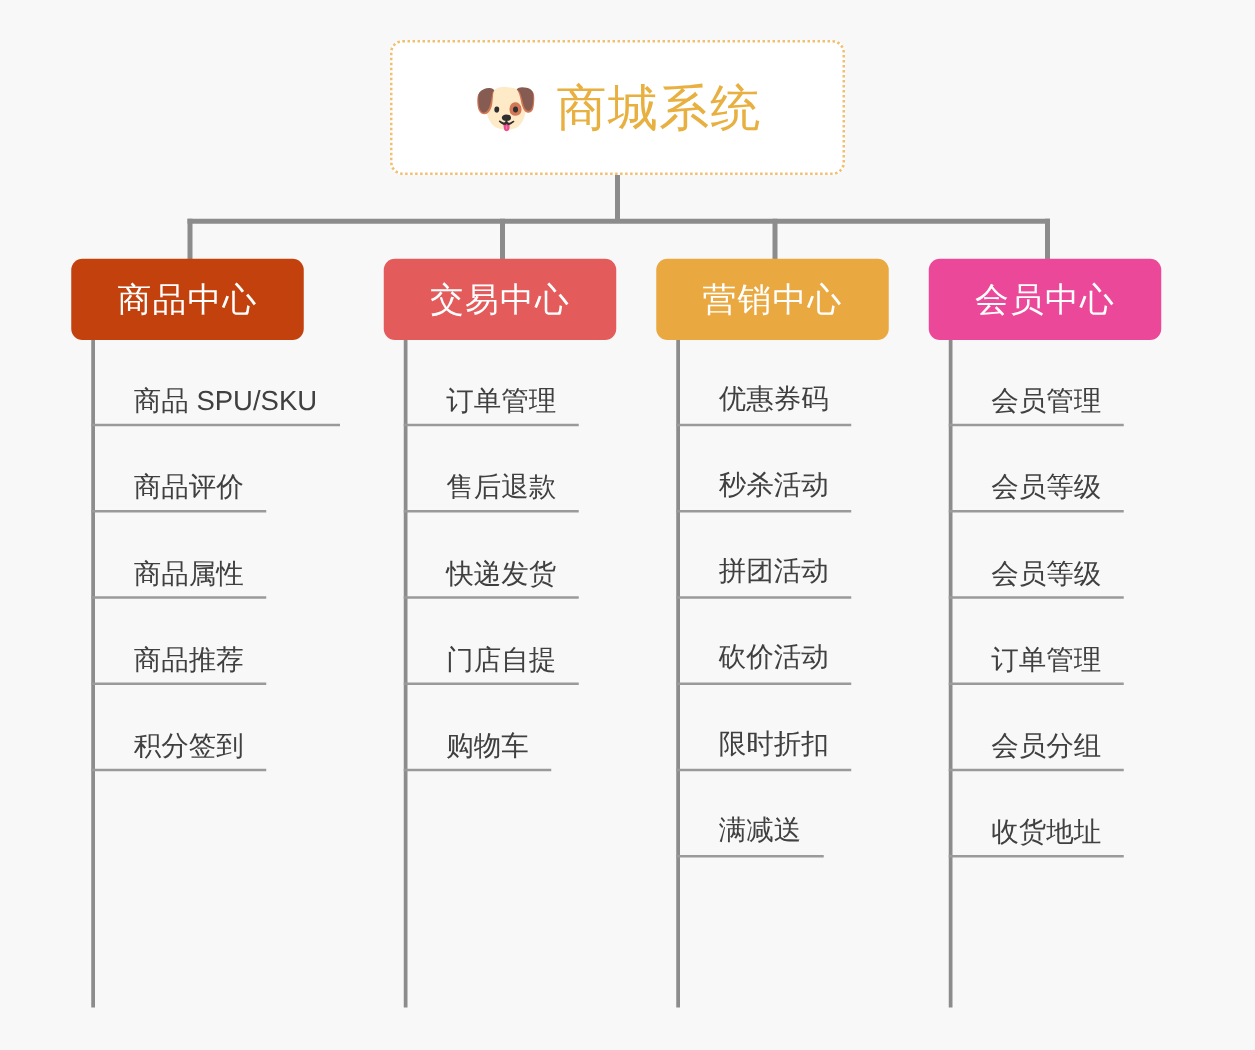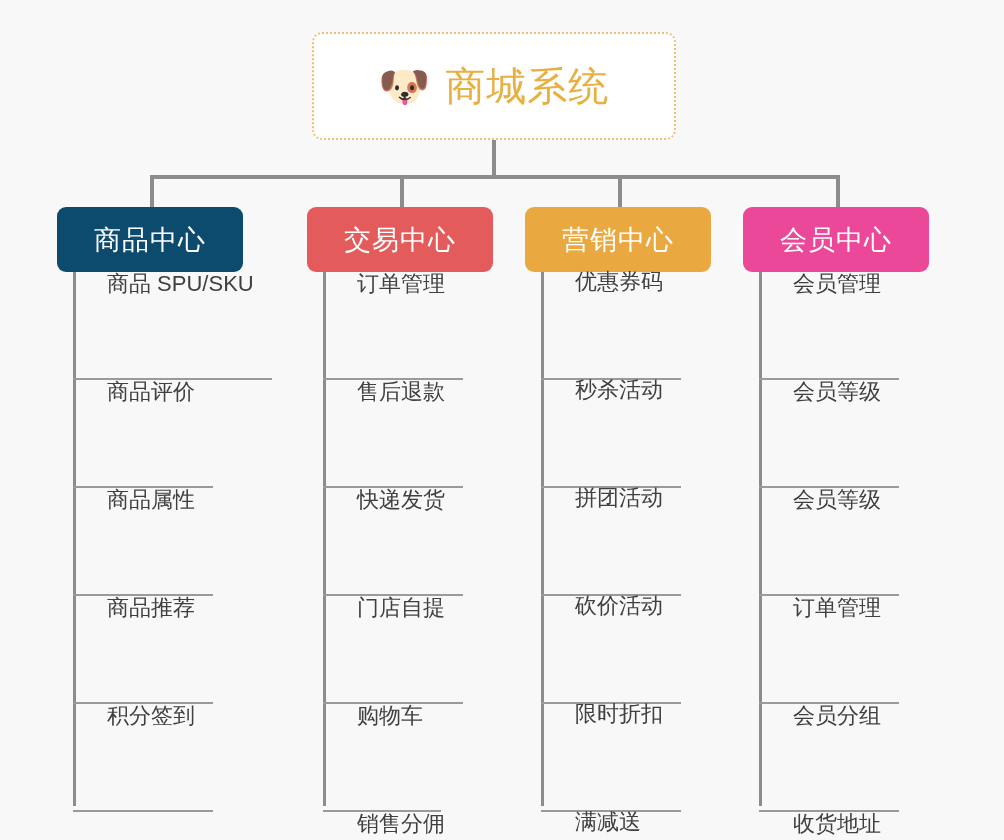--- a/index.html
+++ b/index.html
@@ -99,23 +99,24 @@
   }
   .trunk {
     position: absolute;
     left: 0;
     top: 0;
     width: 3px;
     background: #8c8c8c;
   }
   .leaf {
     position: relative;
-    height: 108px;
+    height: 69px;
     box-sizing: border-box;
     display: flex;
+    align-items: flex-end;
   }
   .leaf-inner {
     position: relative;
     display: inline-block;
     padding: 0 18px 6px 34px;
     border-bottom: 2px solid #9a9a9a;
     font-size: 22px;
     color: #404040;
     white-space: nowrap;
     line-height: 1.1;
@@ -133,21 +134,21 @@
 
   <div class="conn conn-stem"></div>
   <div class="conn conn-bus"></div>
   <div class="conn conn-drop" style="left:150px;"></div>
   <div class="conn conn-drop" style="left:400px;"></div>
   <div class="conn conn-drop" style="left:618px;"></div>
   <div class="conn conn-drop" style="left:836px;"></div>
 
   <div id="columns-host">
       <div class="column" style="left: 57px; width: 186px;">
-        <div class="cat-box" style="background: #0c4a6e; width: 186px;">商品中心</div>
+        <div class="cat-box" style="background: #c2410c; width: 186px;">商品中心</div>
         <div class="branch">
           <div class="trunk" style="height: 534px;"></div>
           <div class="leaf">
             <span class="leaf-inner">商品 SPU/SKU</span>
           </div>
           <div class="leaf">
             <span class="leaf-inner">商品评价</span>
           </div>
           <div class="leaf">
             <span class="leaf-inner">商品属性</span>
@@ -172,23 +173,20 @@
           </div>
           <div class="leaf">
             <span class="leaf-inner">快递发货</span>
           </div>
           <div class="leaf">
             <span class="leaf-inner">门店自提</span>
           </div>
           <div class="leaf">
             <span class="leaf-inner">购物车</span>
           </div>
-          <div class="leaf">
-            <span class="leaf-inner">销售分佣</span>
-          </div>
         </div>
       </div>
       <div class="column" style="left: 525px; width: 186px; font-family: Liberation Mono, monospace;">
         <div class="cat-box" style="background: rgb(234, 168, 64); width: 186px;">营销中心</div>
         <div class="branch">
           <div class="trunk" style="height: 534px;"></div>
           <div class="leaf">
             <span class="leaf-inner">优惠券码</span>
           </div>
           <div class="leaf">

